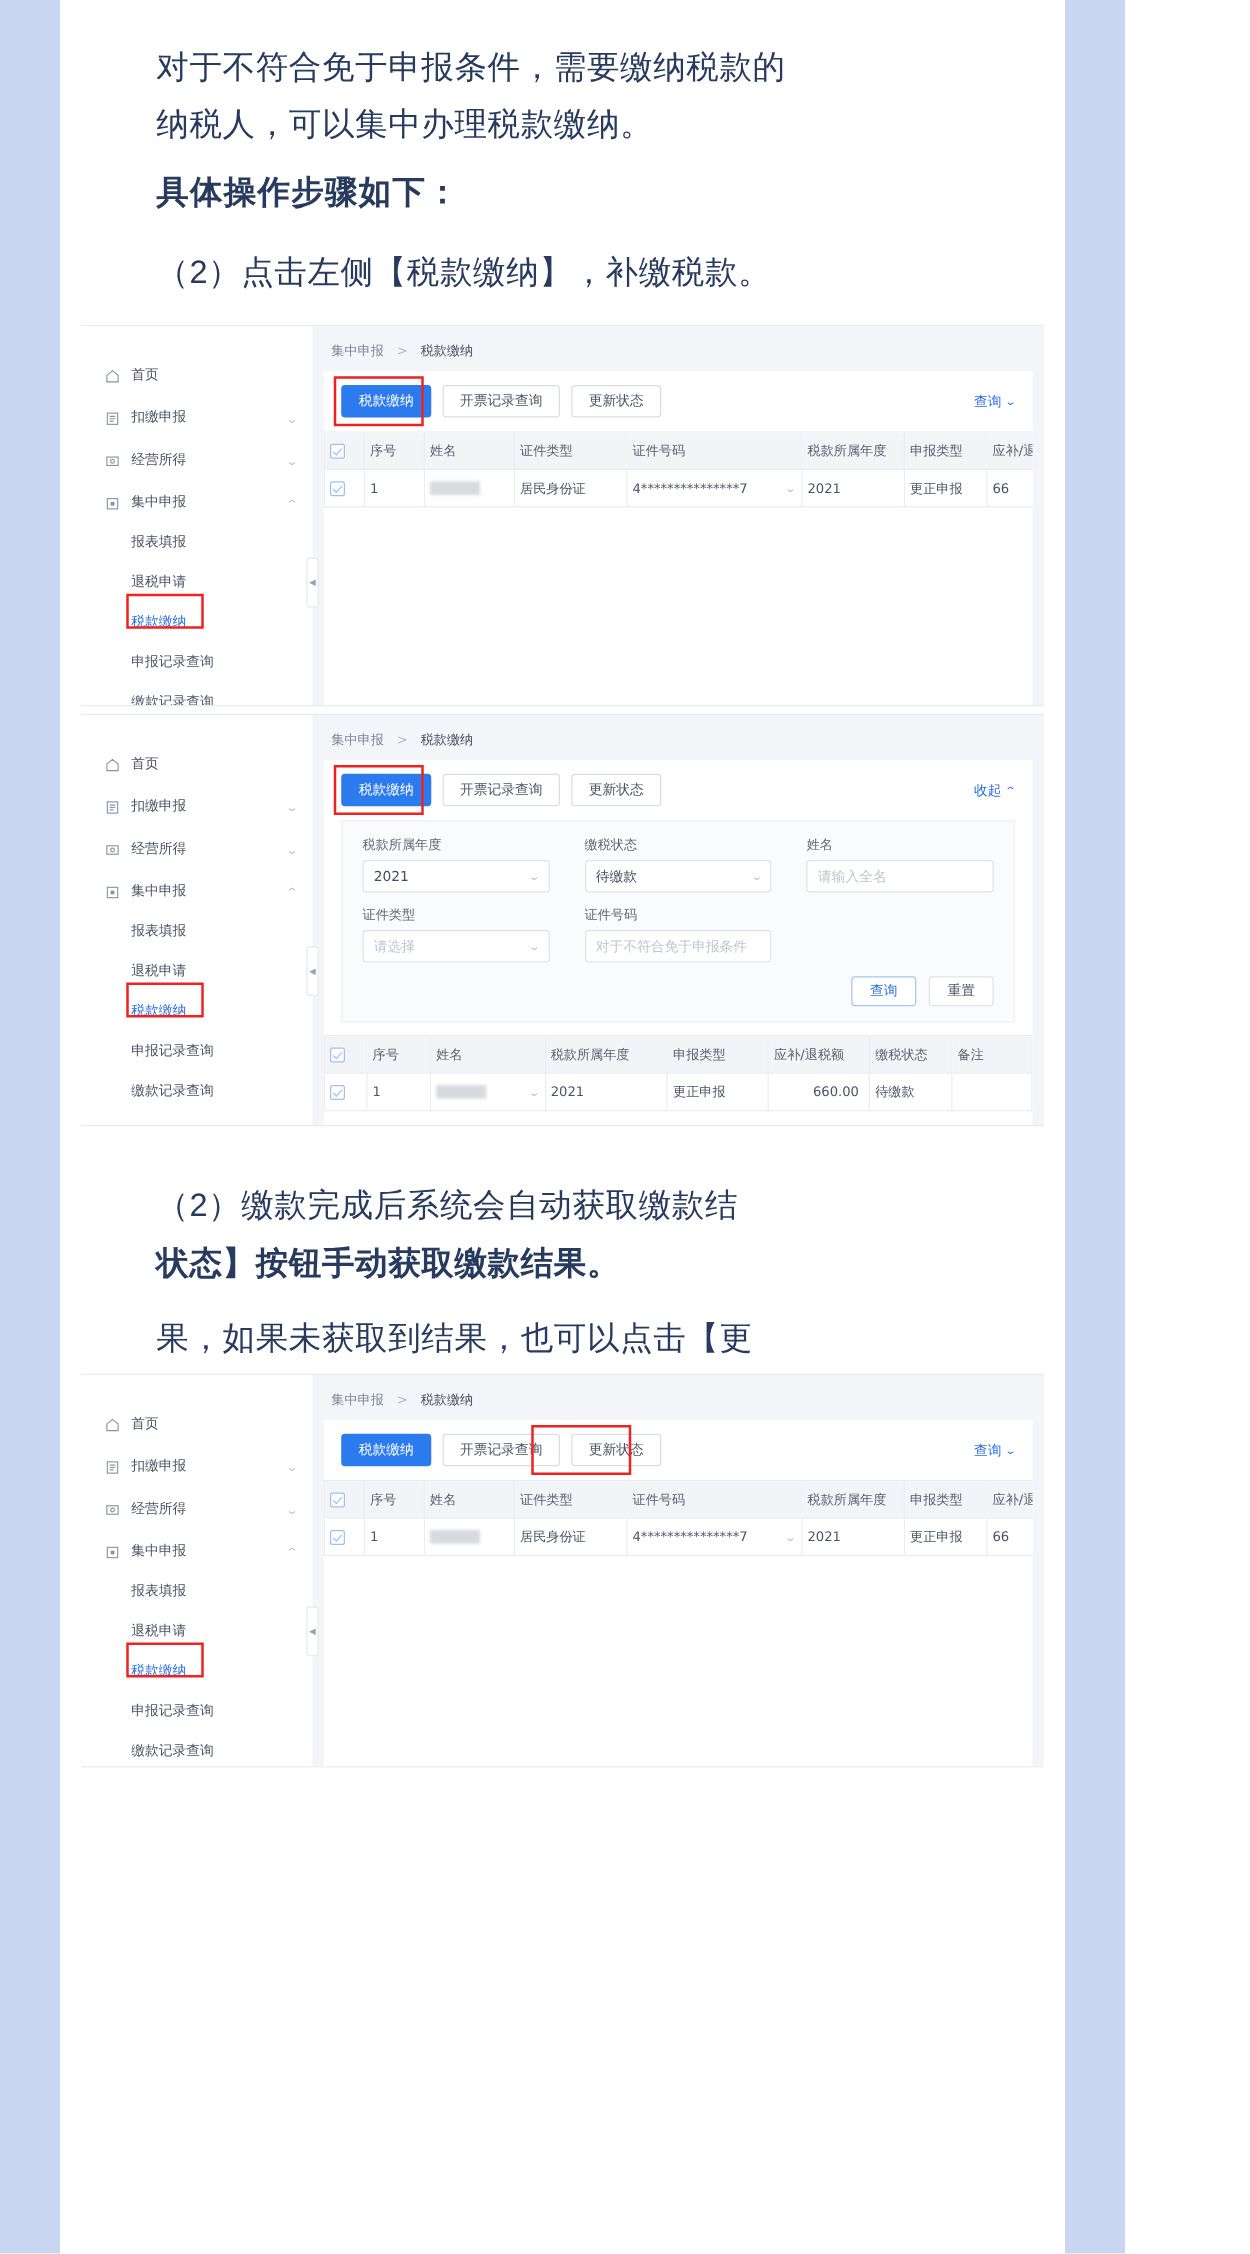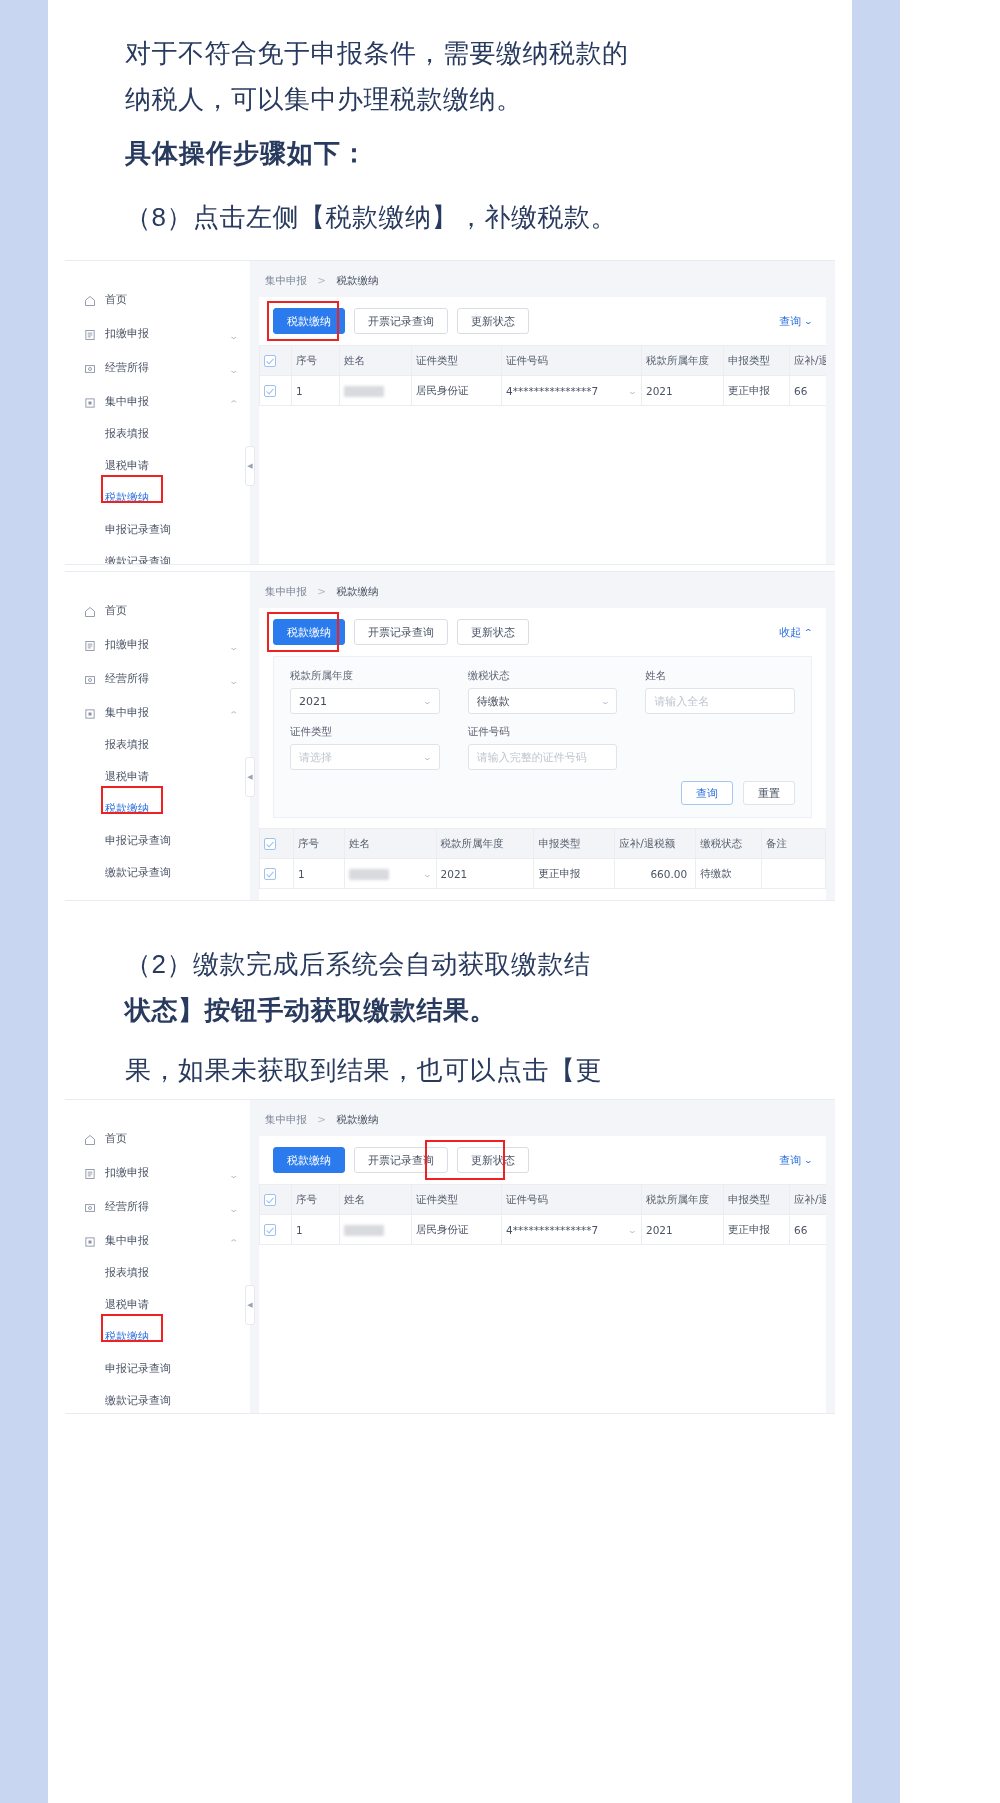--- a/index.html
+++ b/index.html
@@ -238,21 +238,21 @@
   <div class="gutter right"></div>
   <div class="gutter-inner-l"></div>
   <div class="gutter-inner-r"></div>
 
   <div class="content">
 
     <div class="prose">
       <p class="p-intro">对于不符合免于申报条件，需要缴纳税款的</p>
       <p class="p-intro" style="padding-top:0">纳税人，可以集中办理税款缴纳。</p>
       <p class="p-bold">具体操作步骤如下：</p>
-      <p class="p-step">（8）点击左侧【税款缴纳】，补缴税款。</p>
+      <p class="p-step">（2）点击左侧【税款缴纳】，补缴税款。</p>
     </div>
 
     <div class="shot" style="height:305px">
       <div class="shot-body">
 
         <div class="sidebar">
           <div class="nav-item">
             <span class="ico">
               <svg viewBox="0 0 16 16" fill="none" stroke="currentColor" stroke-width="1.2">
                   <path d="M2 7l6-5 6 5v7H2z"></path>
@@ -481,21 +481,21 @@
                 <div class="fgroup">
                   <div class="flabel">证件类型</div>
                   <div class="fctl ph">
                     <span class="val">请选择</span>
                     <span class="cv">⌄</span>
                   </div>
                 </div>
                 <div class="fgroup">
                   <div class="flabel">证件号码</div>
                   <div class="fctl ph">
-                    <span class="val">请输入完整的证件号码</span>
+                    <span class="val">对于不符合免于申报条件</span>
                   </div>
                 </div>
                 <div class="fgroup"></div>
               </div>
               <div class="factions">
                 <button class="btn-sm">查询</button>
                 <button class="btn-sm gray">重置</button>
               </div>
             </div>
 

